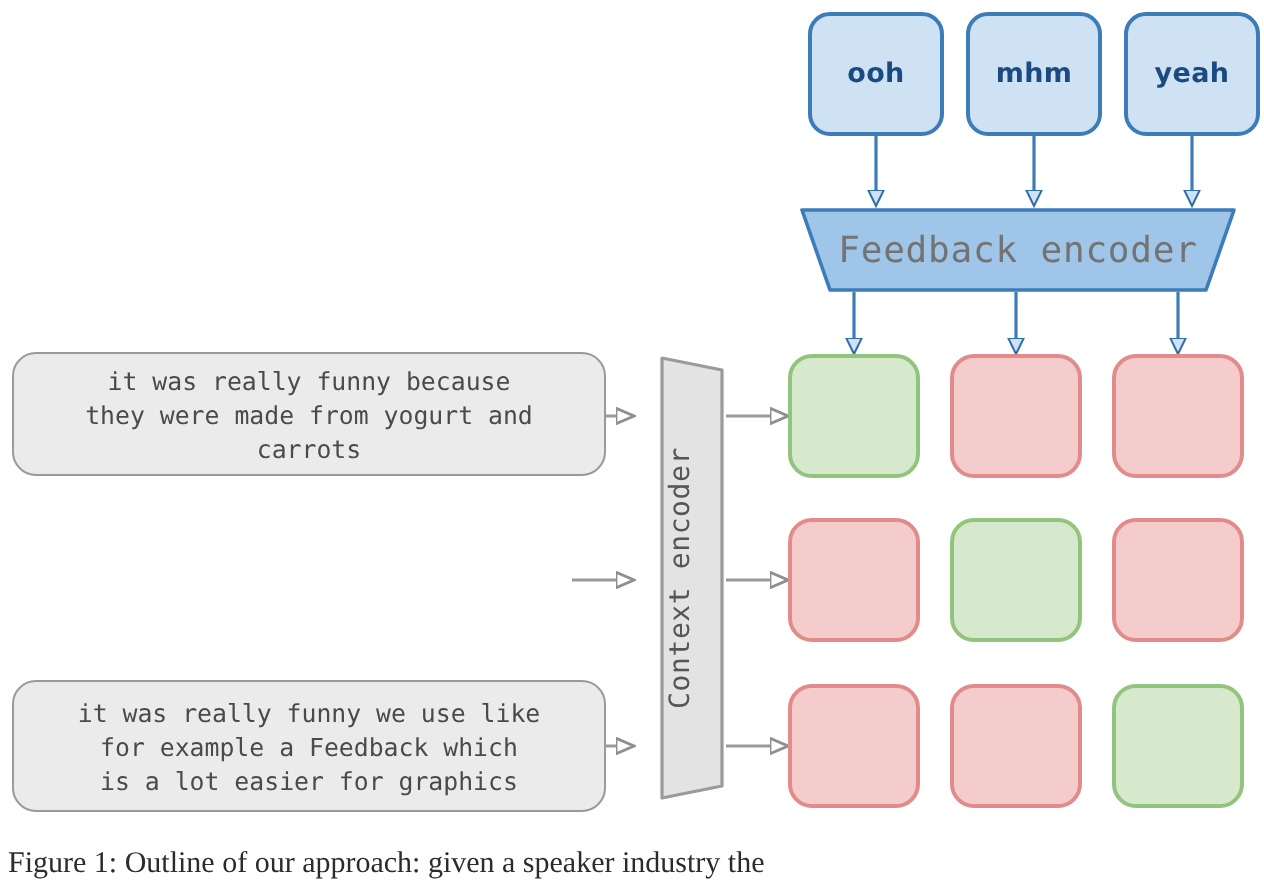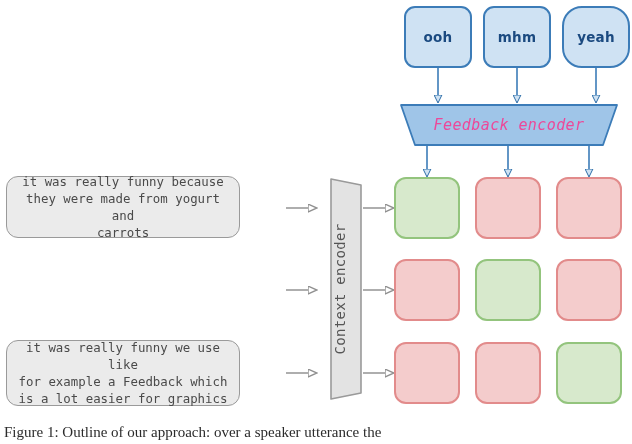--- a/index.html
+++ b/index.html
@@ -35,21 +35,21 @@
     align-items: center;
     justify-content: center;
     color: #1b4a80;
     font-weight: bold;
     font-size: 13.5px;
     font-family: "DejaVu Sans", sans-serif;
     letter-spacing: 0.2px;
   }
   #fb-ooh  { left: 404px; top: 6px; }
   #fb-mhm  { left: 483px; top: 6px; }
-  #fb-yeah { left: 562px; top: 6px; border-radius: 20px; }
+  #fb-yeah { left: 562px; top: 6px; }
 
   
   .encoder-label {
     position: absolute;
     pointer-events: none;
   }
 
   #feedback-encoder-shape {
     position: absolute;
     left: 400px;
@@ -59,25 +59,24 @@
   }
   #feedback-encoder-text {
     position: absolute;
     left: 400px;
     top: 104px;
     width: 218px;
     height: 42px;
     display: flex;
     align-items: center;
     justify-content: center;
-    color: #ec4899;
-    font-size: 15px;
+    color: #737373;
+    font-size: 18px;
     font-family: "DejaVu Sans Mono", monospace;
     letter-spacing: 0.4px;
-    font-style: italic;
   }
 
   #context-encoder-shape {
     position: absolute;
     left: 318px;
     top: 178px;
     width: 44px;
     height: 222px;
   }
   #context-encoder-text {
@@ -97,21 +96,21 @@
   #context-encoder-text > span {
     transform: rotate(-90deg);
     white-space: nowrap;
     display: block;
   }
 
   
   .utterance {
     position: absolute;
     left: 6px;
-    width: 234px;
+    width: 297px;
     border: 1.6px solid #9a9a9a;
     border-radius: 12px;
     background: #ebebeb;
     box-sizing: border-box;
     display: flex;
     align-items: center;
     justify-content: center;
     text-align: center;
     color: #4a4a4a;
     font-size: 12.4px;
@@ -223,15 +222,15 @@
   <div class="cell nomatch" style="left:556px; top:177px;"></div>
 
   <div class="cell nomatch" style="left:394px; top:259px;"></div>
   <div class="cell match" style="left:475px; top:259px;"></div>
   <div class="cell nomatch" style="left:556px; top:259px;"></div>
 
   <div class="cell nomatch" style="left:394px; top:342px;"></div>
   <div class="cell nomatch" style="left:475px; top:342px;"></div>
   <div class="cell match" style="left:556px; top:342px;"></div>
 
-  <div id="caption">Figure 1:  Outline of our approach: over a speaker utterance the</div>
+  <div id="caption">Figure 1:  Outline of our approach: given a speaker industry the</div>
 
 </div>
 
 </body></html>

